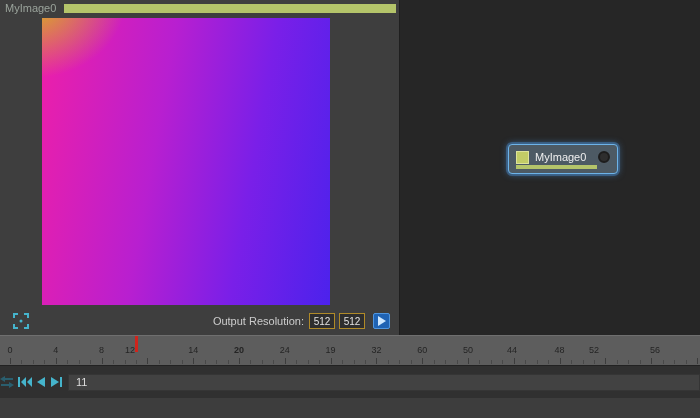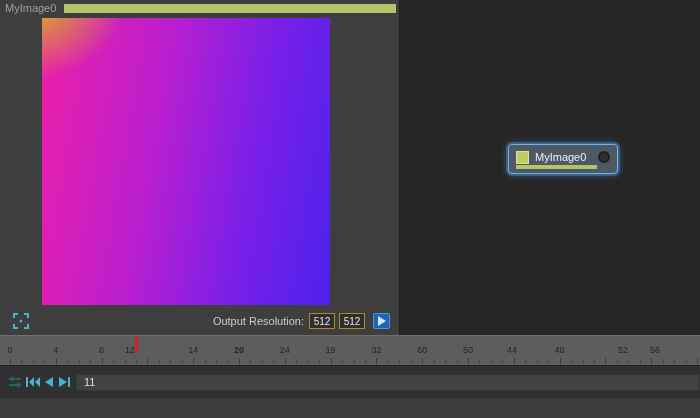--- a/index.html
+++ b/index.html
@@ -68,21 +68,21 @@
            border-top:1px solid #6f6f6f; overflow:hidden; cursor:pointer; }
   .tick-label { position:absolute; top:9px; transform:translateX(-50%);
                 font-size:9px; color:#242424; }
   .tick { position:absolute; bottom:1px; width:1px; height:4px; background:#484848; }
   .tick.major { height:6px; background:#3c3c3c; }
   .playhead { position:absolute; top:0; width:3px; height:16px;
               background:var(--playhead); z-index:3; cursor:ew-resize; }
 
   
   .transport { height:33px; background:#303030; border-top:1px solid #222;
-               display:flex; align-items:center; padding-left:8px; gap:4px; }
+               display:flex; align-items:center; gap:4px; }
   .t-icon { display:flex; align-items:center; justify-content:center; cursor:pointer; }
   .t-icon svg polygon, .t-icon svg rect { fill:var(--accent); }
   .t-icon.dim svg polygon, .t-icon.dim svg rect { fill:#2a5e6e; }
   .frame-field { flex:1; height:17px; background:#424242; border:1px solid #353535;
                  color:#dddddd; font-size:11px; display:flex; align-items:center;
                  padding-left:7px; margin-left:2px; }
 </style>
 </head>
 <body>
 
@@ -137,21 +137,21 @@
       <span class="tick-label" style="left: 130px;">12</span>
       <span class="tick-label" style="left: 193.2px;">14</span>
       <span class="tick-label" style="left: 239px; font-weight: bold;">20</span>
       <span class="tick-label" style="left: 284.8px;">24</span>
       <span class="tick-label" style="left: 330.6px;">19</span>
       <span class="tick-label" style="left: 376.4px;">32</span>
       <span class="tick-label" style="left: 422.2px;">60</span>
       <span class="tick-label" style="left: 468px;">50</span>
       <span class="tick-label" style="left: 512px;">44</span>
       <span class="tick-label" style="left: 559.6px;">48</span>
-      <span class="tick-label" style="left: 623px;">52</span>
+      <span class="tick-label" style="left: 594px;">52</span>
       <span class="tick-label" style="left: 655px;">56</span>
       <div class="tick major" style="left: 10px;"></div>
       <div class="tick" style="left: 21.45px;"></div>
       <div class="tick" style="left: 32.9px;"></div>
       <div class="tick" style="left: 44.35px;"></div>
       <div class="tick major" style="left: 55.8px;"></div>
       <div class="tick" style="left: 67.25px;"></div>
       <div class="tick" style="left: 78.7px;"></div>
       <div class="tick" style="left: 90.15px;"></div>
       <div class="tick major" style="left: 101.6px;"></div>

